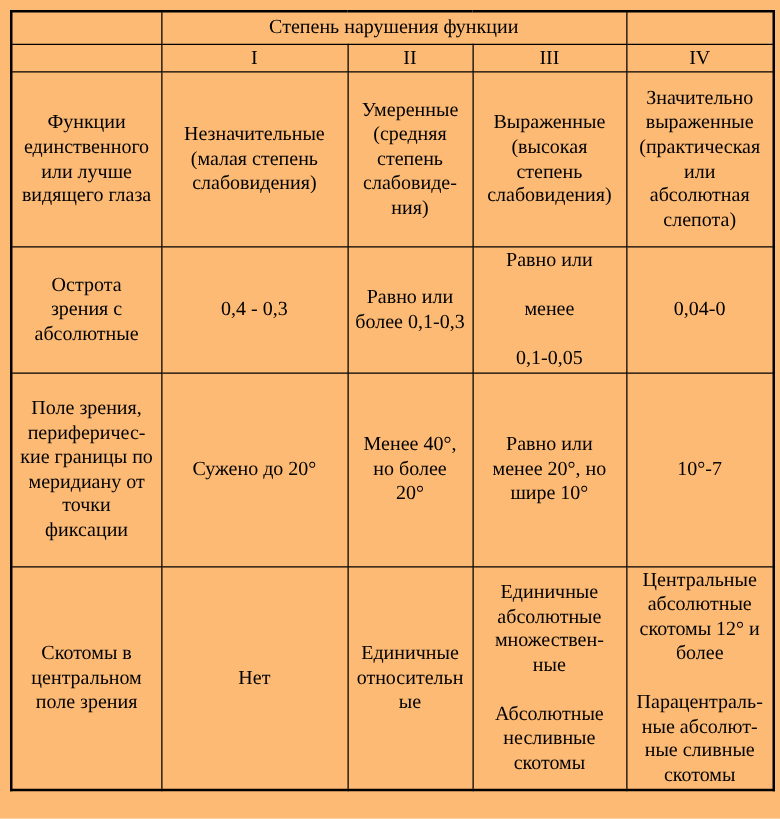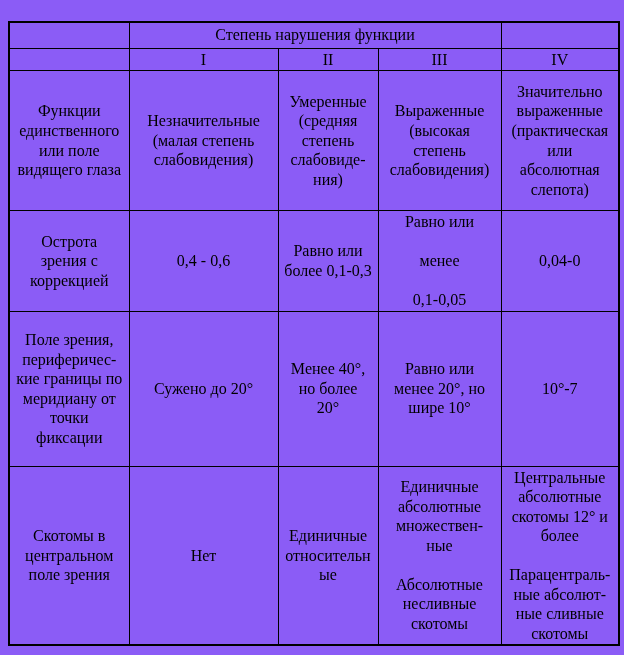--- a/index.html
+++ b/index.html
@@ -6,22 +6,22 @@
     margin: 0;
     padding: 0;
     background: #ffffff;
     color: #000000;
     font-family: "Liberation Serif", "DejaVu Serif", serif;
   }
   .page {
     width: 624px;
     height: 655px;
     box-sizing: border-box;
-    padding: 21px 0 0 8px;
-    background: #8b5cf6;
+    padding: 8px 0 0 8px;
+    background: #fdba74;
   }
   table.grid {
     border-collapse: collapse;
     table-layout: fixed;
     width: 610px;
     border: 2px solid #000000;
   }
   table.grid td {
     border: 1px solid #000000;
     text-align: center;
@@ -60,21 +60,21 @@
       <tr class="h2">
         <td></td>
         <td>I</td>
         <td>II</td>
         <td>III</td>
         <td>IV</td>
       </tr>
       <tr class="r1">
         <td>Функции
 единственного
-или поле
+или лучше
 видящего глаза</td>
         <td>Незначительные
 (малая степень
 слабовидения)</td>
         <td>Умеренные
 (средняя
 степень
 слабовиде-
 ния)</td>
         <td>Выраженные
@@ -84,22 +84,22 @@
         <td>Значительно
 выраженные
 (практическая
 или
 абсолютная
 слепота)</td>
       </tr>
       <tr class="r2">
         <td>Острота
 зрения с
-коррекцией</td>
-        <td>0,4 - 0,6</td>
+абсолютные</td>
+        <td>0,4 - 0,3</td>
         <td>Равно или
 более 0,1-0,3</td>
         <td>Равно или
 
 менее
 
 0,1-0,05</td>
         <td>0,04-0</td>
       </tr>
       <tr class="r3">

